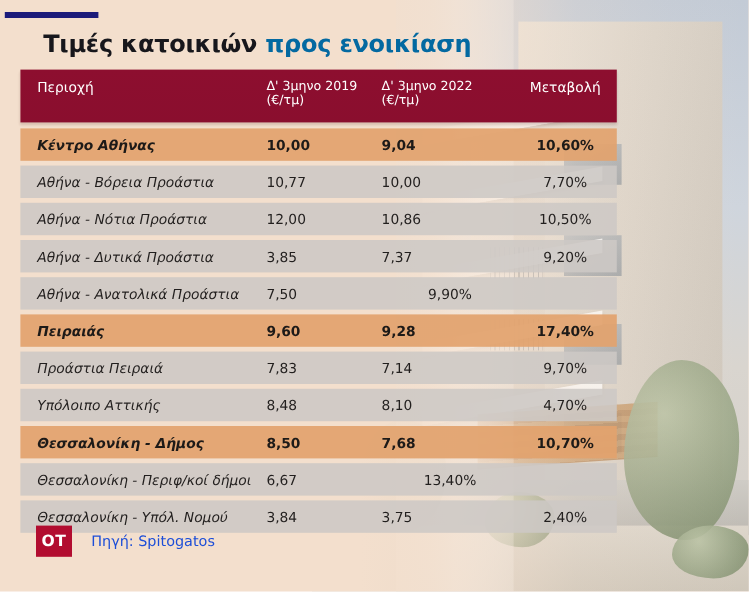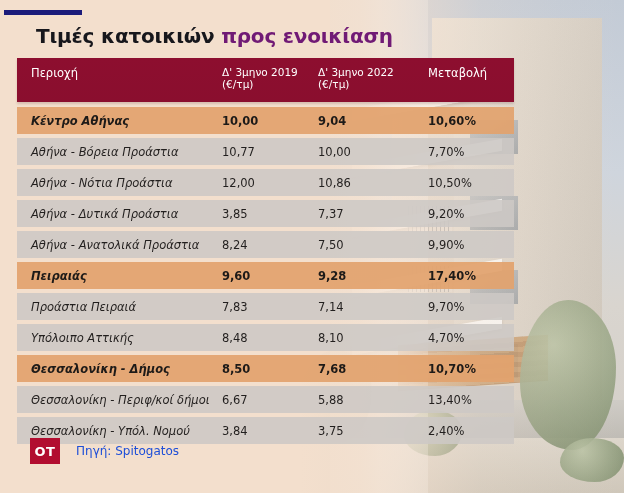--- a/index.html
+++ b/index.html
@@ -124,21 +124,21 @@
 
   .title {
     position: absolute;
     left: 36px; top: 24px;
     font-size: 20px;
     font-weight: bold;
     letter-spacing: -0.2px;
     color: #17171c;
     white-space: nowrap;
   }
-  .title .hl { color: #701a75; }
+  .title .hl { color: #0369a1; }
 
   .table {
     position: absolute;
     left: 17px; top: 58px;
     width: 497px;
   }
 
   .thead {
     display: flex;
     background: #8e1231;
@@ -150,21 +150,21 @@
   }
   .thead .cell { padding-top: 8px; }
 
   .cell {
     font-size: 11px;
     box-sizing: border-box;
   }
   .c-area  { width: 205px; padding-left: 14px; }
   .c-2023  { width: 96px; }
   .c-2022  { width: 96px; }
-  .c-chg   { width: 100px; }
+  .c-chg   { width: 100px; text-align: center; }
 
   .thead .c-area { font-size: 11.5px; }
   .thead .c-2023, .thead .c-2022 { font-size: 10.5px; }
   .thead .c-chg  { font-size: 11.5px; padding-left: 14px; }
 
   .rows { margin-top: 5px; }
 
   .row {
     display: flex;
     align-items: center;
@@ -277,21 +277,20 @@
             <div class="cell c-chg">10,50%</div>
           </div>
           <div class="row">
             <div class="cell c-area">Αθήνα - Δυτικά Προάστια</div>
             <div class="cell c-2023">3,85</div>
             <div class="cell c-2022">7,37</div>
             <div class="cell c-chg">9,20%</div>
           </div>
           <div class="row">
             <div class="cell c-area">Αθήνα - Ανατολικά Προάστια</div>
-            <div class="cell c-2023">8,24</div>
             <div class="cell c-2022">7,50</div>
             <div class="cell c-chg">9,90%</div>
           </div>
           <div class="row hl">
             <div class="cell c-area">Πειραιάς</div>
             <div class="cell c-2023">9,60</div>
             <div class="cell c-2022">9,28</div>
             <div class="cell c-chg">17,40%</div>
           </div>
           <div class="row">
@@ -308,21 +307,20 @@
           </div>
           <div class="row hl">
             <div class="cell c-area">Θεσσαλονίκη - Δήμος</div>
             <div class="cell c-2023">8,50</div>
             <div class="cell c-2022">7,68</div>
             <div class="cell c-chg">10,70%</div>
           </div>
           <div class="row">
             <div class="cell c-area">Θεσσαλονίκη - Περιφ/κοί δήμοι</div>
             <div class="cell c-2023">6,67</div>
-            <div class="cell c-2022">5,88</div>
             <div class="cell c-chg">13,40%</div>
           </div>
           <div class="row">
             <div class="cell c-area">Θεσσαλονίκη - Υπόλ. Νομού</div>
             <div class="cell c-2023">3,84</div>
             <div class="cell c-2022">3,75</div>
             <div class="cell c-chg">2,40%</div>
           </div>
         </div>
     </div>

